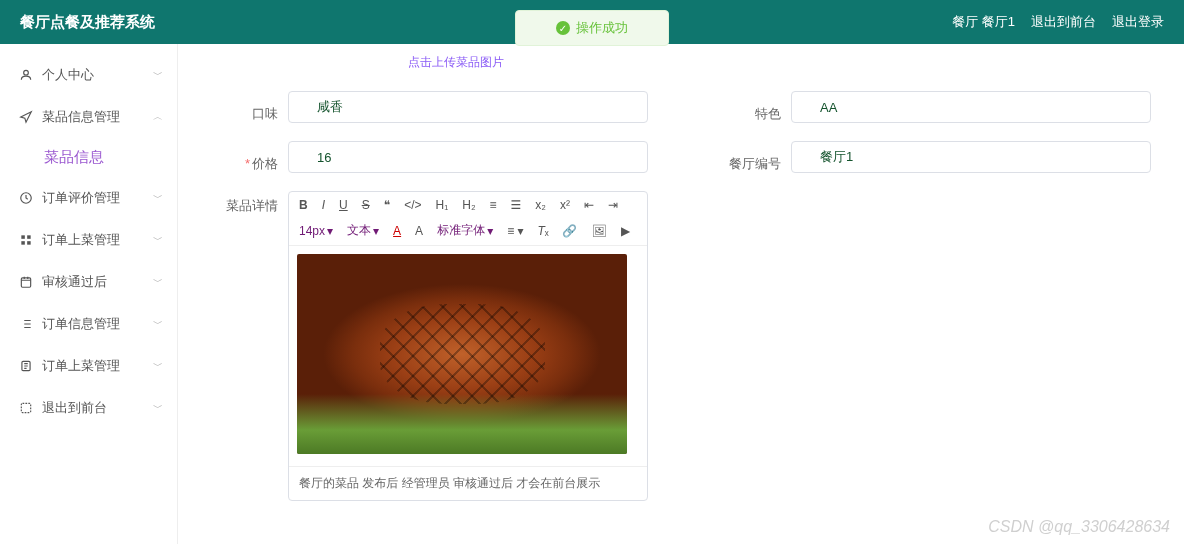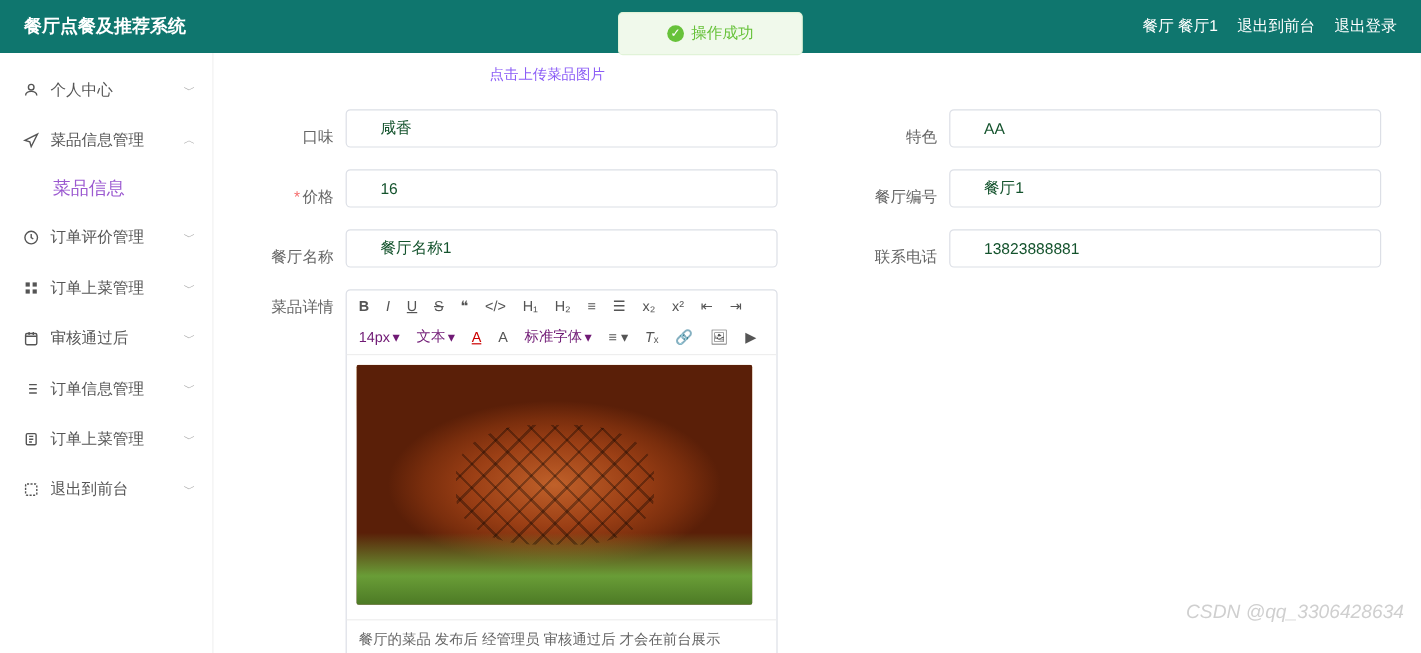--- a/index.html
+++ b/index.html
@@ -28,21 +28,21 @@
 .detail-label { width: 70px; text-align: right; color: #666; font-size: 13px; margin-right: 10px; padding-top: 6px; }
 .editor { border: 1px solid #dcdfe6; border-radius: 4px; width: 360px; }
 .toolbar { padding: 6px 10px; border-bottom: 1px solid #eee; display: flex; flex-wrap: wrap; gap: 10px 14px; align-items: center; color: #555; }
 .tb-btn { cursor: pointer; font-size: 12px; display: inline-flex; align-items: center; }
 .tb-sel { font-size: 12px; color: #701a75; display: inline-flex; align-items: center; gap: 2px; }
 .editor-content { padding: 8px; min-height: 220px; position: relative; }
 .editor-content .food-img { width: 330px; height: 200px; background: radial-gradient(ellipse 60% 50% at 50% 50%, #c0612a 0%, #9b3f15 35%, #7a2e0d 55%, #5a1f08 70%), linear-gradient(to bottom, #e8a030 0%, #d88820 15%, transparent 30%); background-blend-mode: normal; border-radius: 2px; position: relative; overflow: hidden; }
 .food-img::before { content: ""; position: absolute; bottom: 0; left: 0; right: 0; height: 60px; background: linear-gradient(to top, #4a8a2a, #6cb33f 40%, transparent); opacity: 0.85; }
 .food-img::after { content: ""; position: absolute; top: 25%; left: 25%; width: 50%; height: 50%; background: repeating-linear-gradient(45deg, rgba(0,0,0,0.3) 0 2px, transparent 2px 14px), repeating-linear-gradient(-45deg, rgba(0,0,0,0.3) 0 2px, transparent 2px 14px); border-radius: 40%; }
 .editor-footer { padding: 8px 10px; font-size: 12px; color: #666; border-top: 1px solid #eee; }
-.watermark { position: fixed; bottom: 24px; right: 14px; color: #bbb; font-size: 16px; font-style: italic; opacity: 0.7; }
+.watermark { position: fixed; bottom: 8px; right: 14px; color: #bbb; font-size: 16px; font-style: italic; opacity: 0.7; }
 svg { width: 14px; height: 14px; }
 </style>
 </head>
 <body>
 
 <div class="header">
   <div class="header-left">餐厅点餐及推荐系统</div>
   <div class="header-right">
     <span>餐厅 餐厅1</span>
     <span>退出到前台</span>
@@ -157,30 +157,20 @@
       <div class="form-group">
         <label class="form-label"><span class="req">*</span><span>价格</span></label>
         <input class="form-input" value="16" style="">
       </div>
       <div class="form-group right-col">
         <label class="form-label">餐厅编号</label>
         <input class="form-input" value="餐厅1" style="">
       </div>
     </div>
 
-    <div class="form-row">
-      <div class="form-group">
-        <label class="form-label">餐厅名称</label>
-        <input class="form-input" value="餐厅名称1" style="">
-      </div>
-      <div class="form-group right-col">
-        <label class="form-label">联系电话</label>
-        <input class="form-input" value="13823888881" style="">
-      </div>
-    </div>
 
     <div class="detail-row">
       <div class="detail-label">菜品详情</div>
       <div class="editor">
         <div class="toolbar">
           <span class="tb-btn">
               <b>B</b>
             </span>
           <span class="tb-btn">
               <i>I</i>

